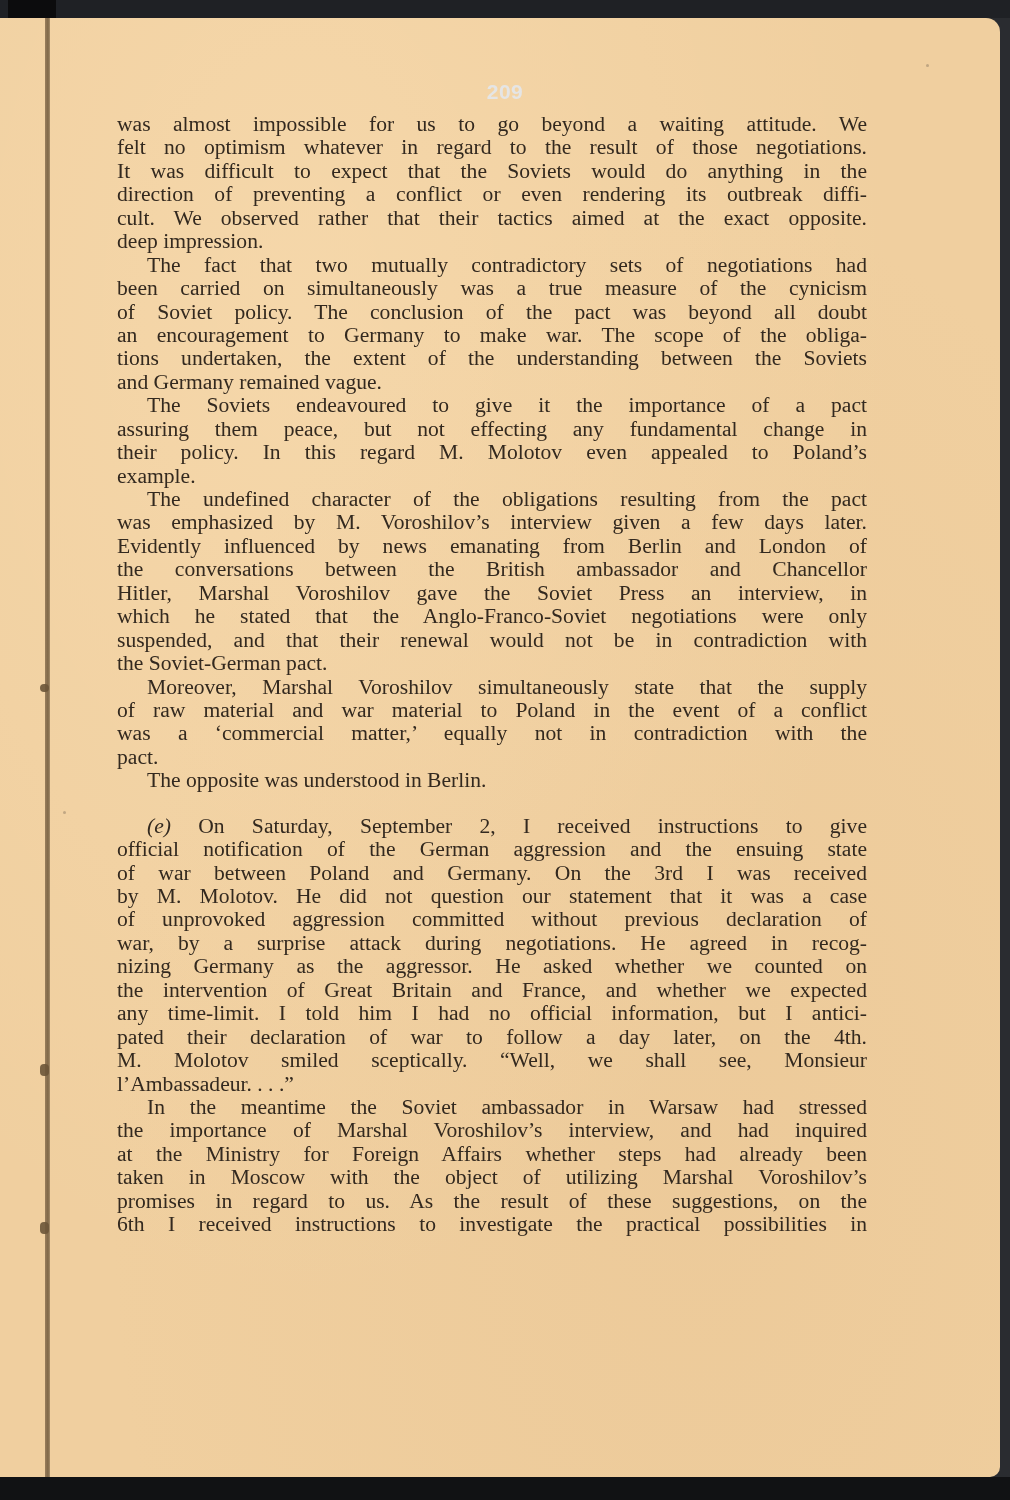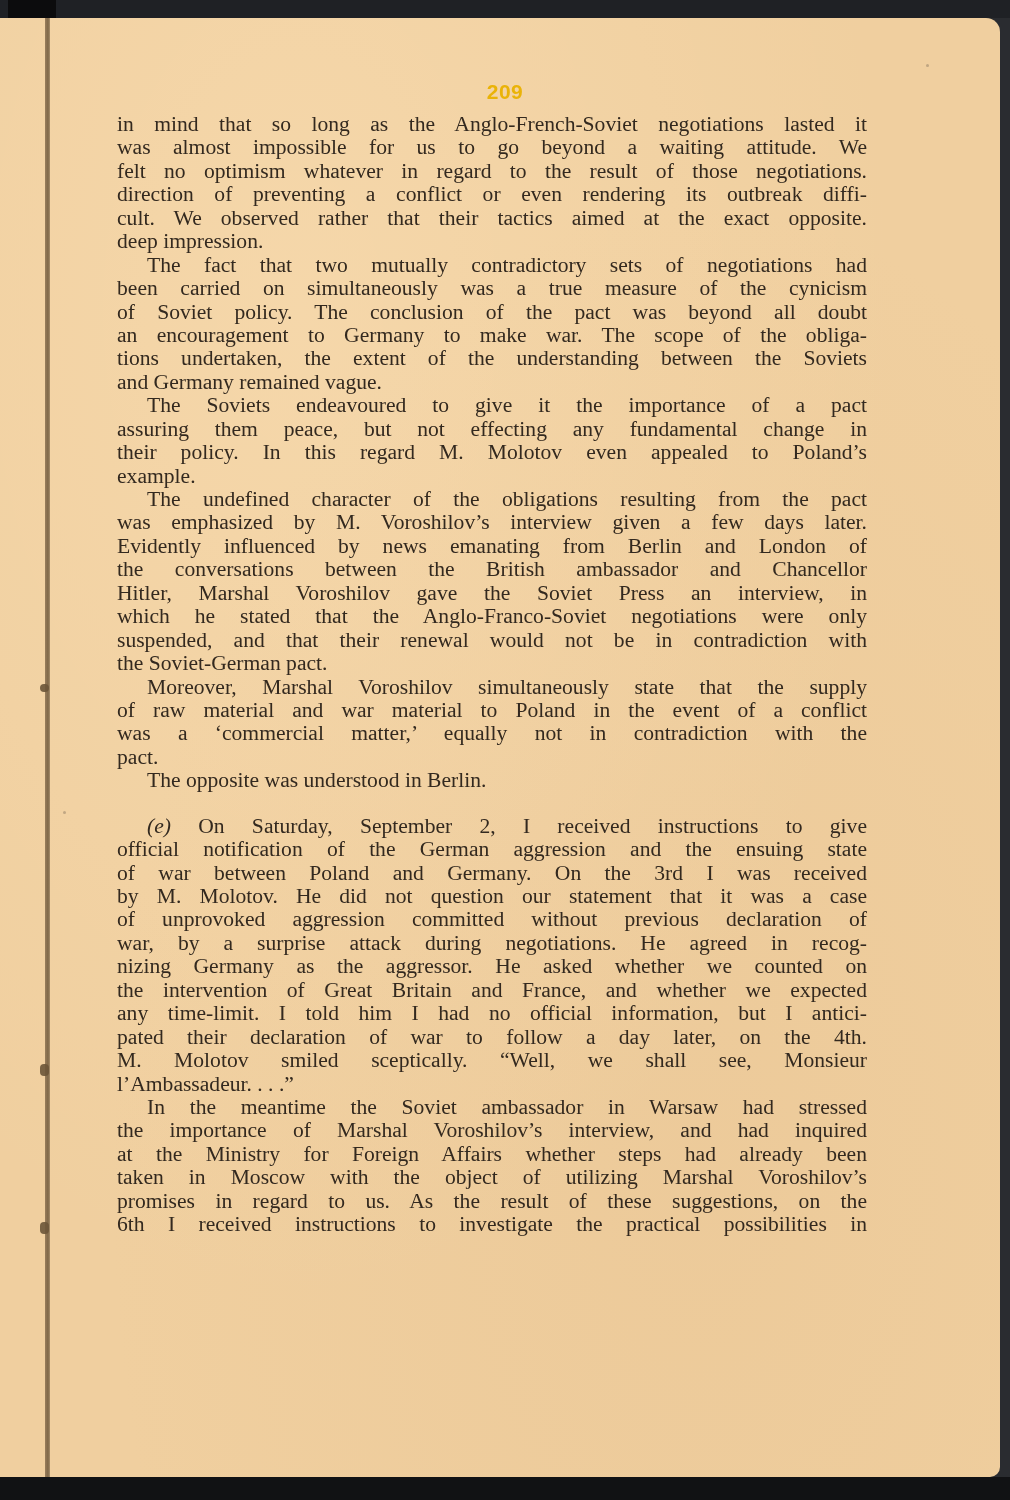--- a/index.html
+++ b/index.html
@@ -25,21 +25,21 @@
     background: linear-gradient(to right, #8a7050, #6b5538 60%, #9b8362);
     opacity: 0.85;
   }
   .spine-notch {
     position: absolute; left: 40px; width: 9px; height: 12px;
     background: #6b5538; border-radius: 4px; opacity: 0.9;
   }
   .page-number {
     position: absolute; left: 0; width: 1010px; top: 80px; text-align: center;
     font-family: "Liberation Sans", "DejaVu Sans", sans-serif;
-    font-size: 21px; font-weight: bold; color: #eab308; letter-spacing: 0.5px;
+    font-size: 21px; font-weight: bold; color: #e5e5e5; letter-spacing: 0.5px;
   }
   .text-block {
     position: absolute; left: 117px; top: 113px; width: 750px;
     color: #33291f; font-size: 21.6px; line-height: 23.45px;
   }
   .line {
     display: block; white-space: nowrap; text-align: justify; text-align-last: justify;
     height: 23.45px; overflow: visible;
   }
   .line.last { text-align-last: left; }
@@ -61,23 +61,23 @@
 <div class="spine-notch" style="top:1222px"></div>
 <div class="spine-notch" style="top:684px; height:8px;"></div>
 <div class="speck" style="left:63px; top:811px"></div>
 <div class="speck" style="left:926px; top:64px"></div>
 
 <div class="page-number">209</div>
 
 <div class="text-block">
 
   <div>
-    <span class="line">in mind that so long as the Anglo-French-Soviet negotiations lasted it</span>
     <span class="line">was almost impossible for us to go beyond a waiting attitude.  We</span>
     <span class="line">felt no optimism whatever in regard to the result of those negotiations.</span>
+    <span class="line">It was difficult to expect that the Soviets would do anything in the</span>
     <span class="line">direction of preventing a conflict or even rendering its outbreak diffi-</span>
     <span class="line">cult.  We observed rather that their tactics aimed at the exact opposite.</span>
   </div>
 
   <div>
     <span class="line last">deep impression.</span>
   </div>
 
   <div>
     <span class="line indent">The fact that two mutually contradictory sets of negotiations had</span>

